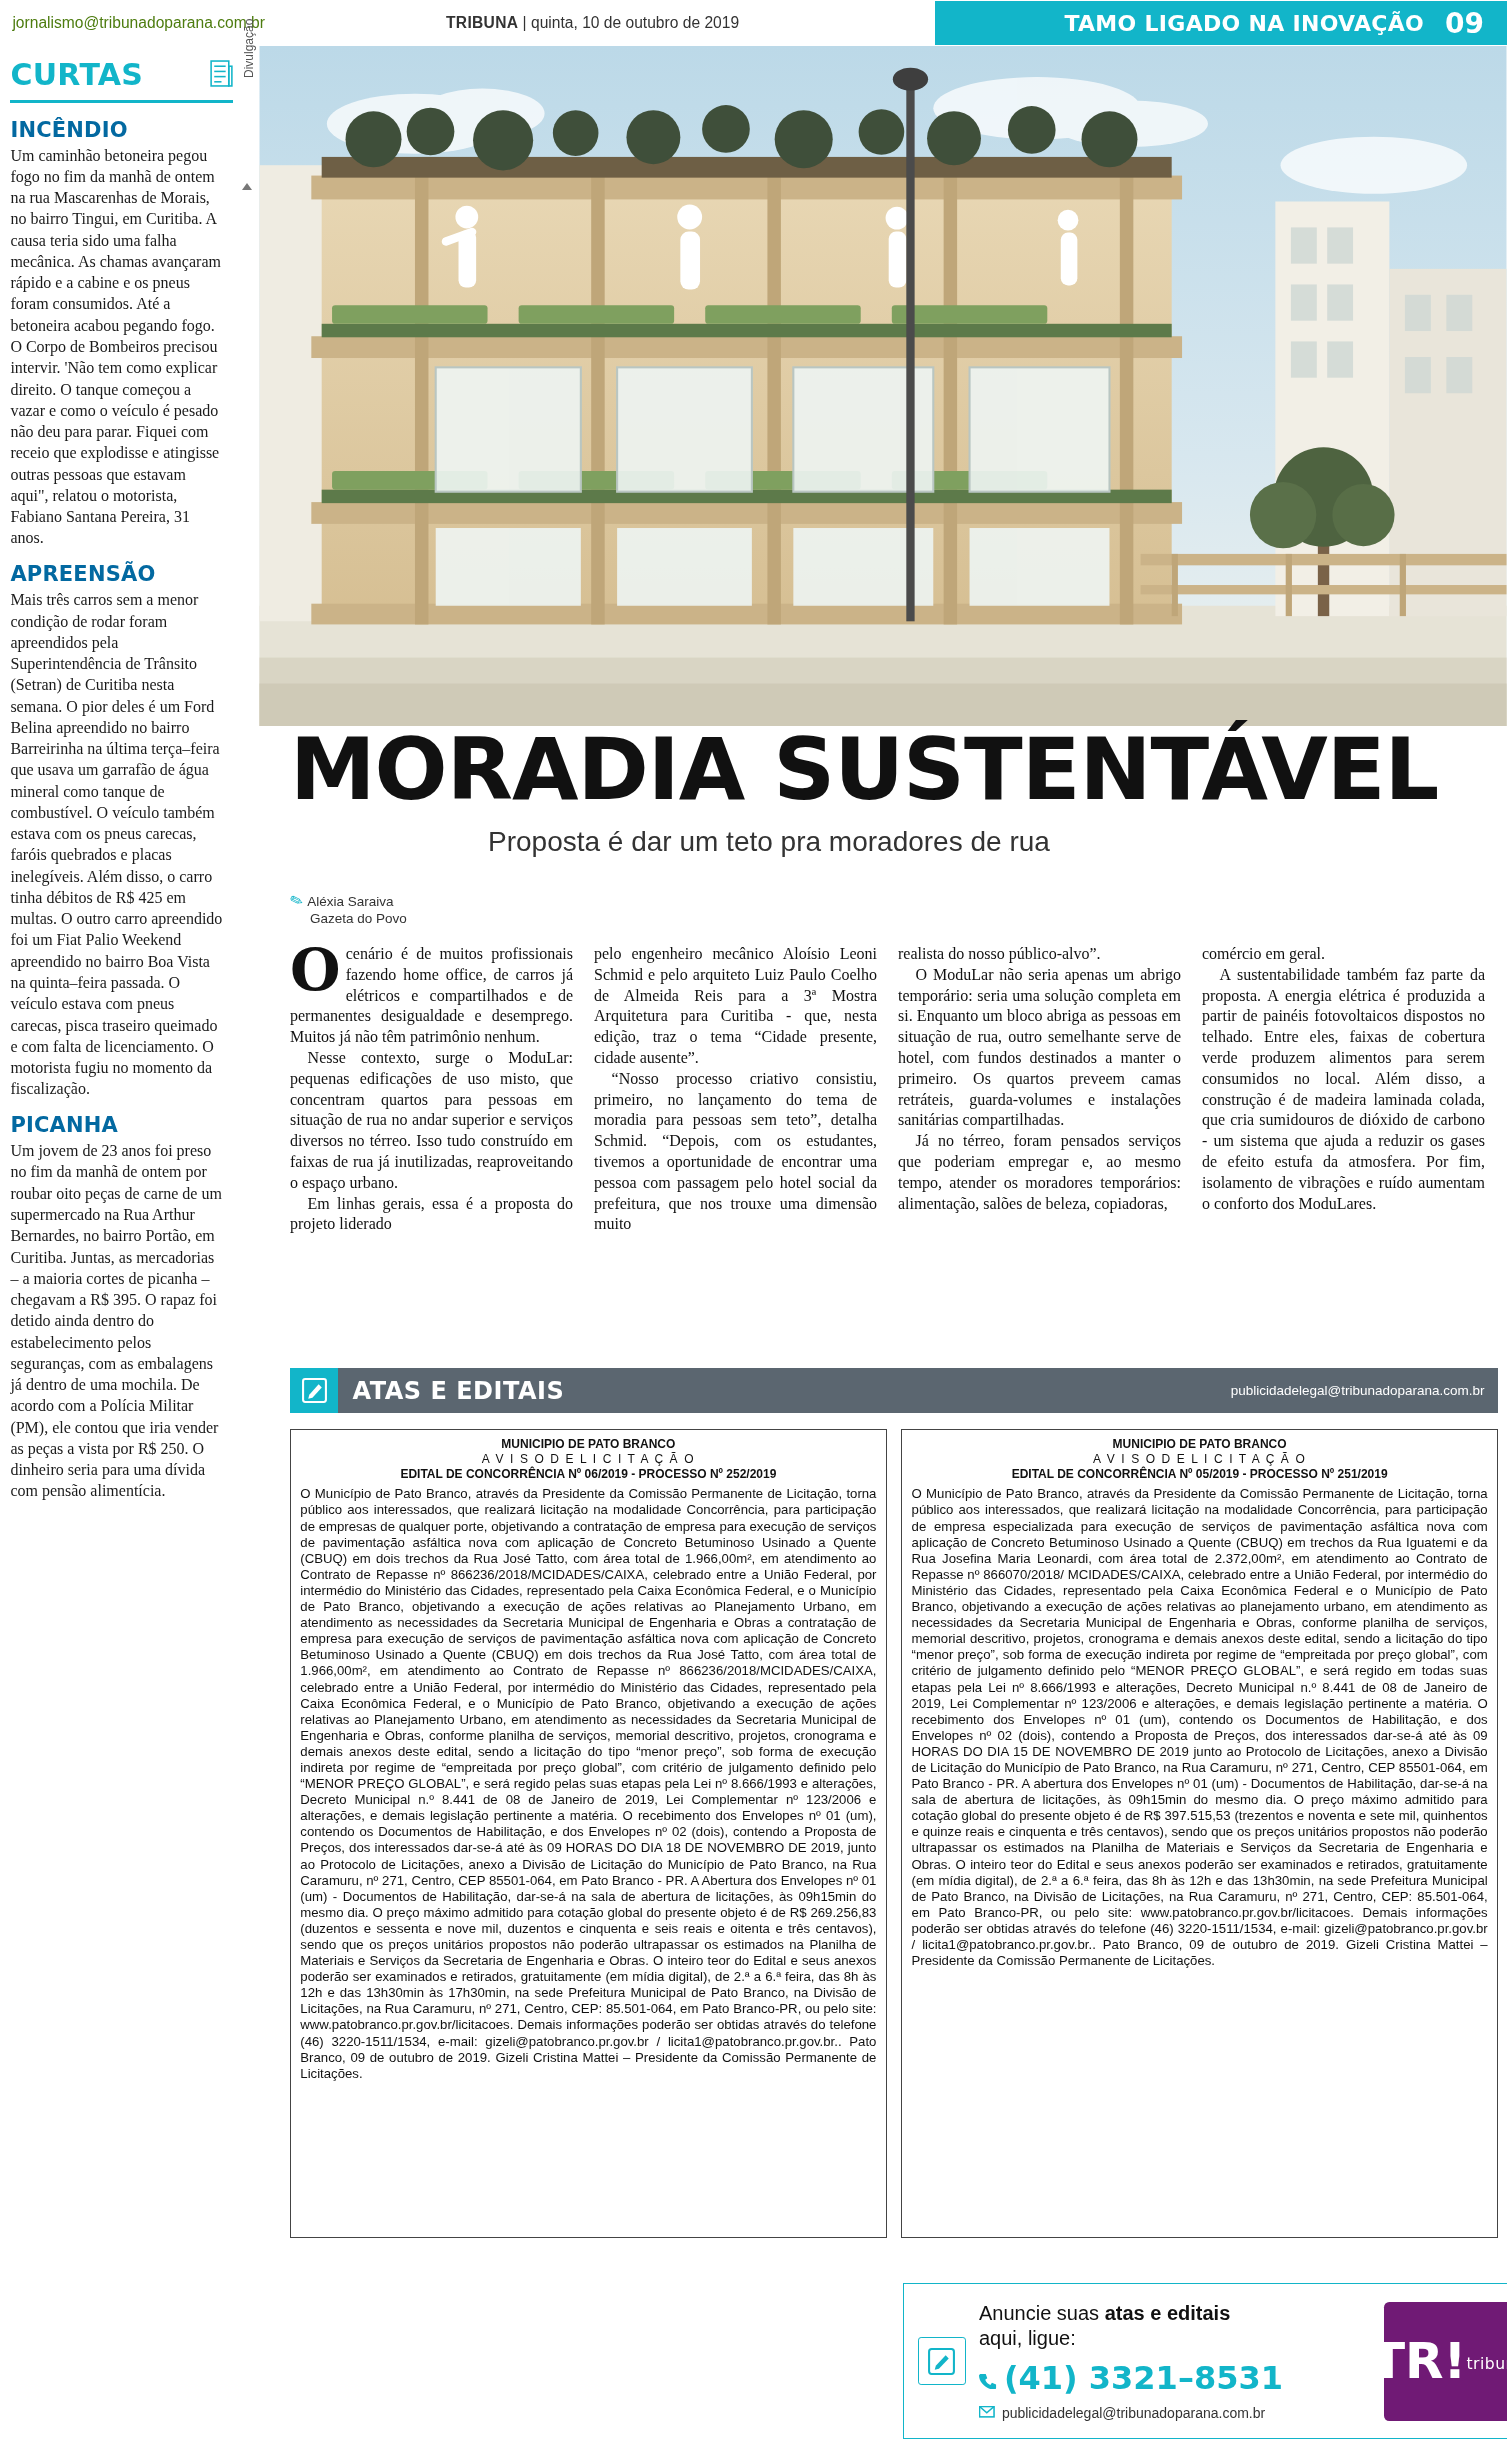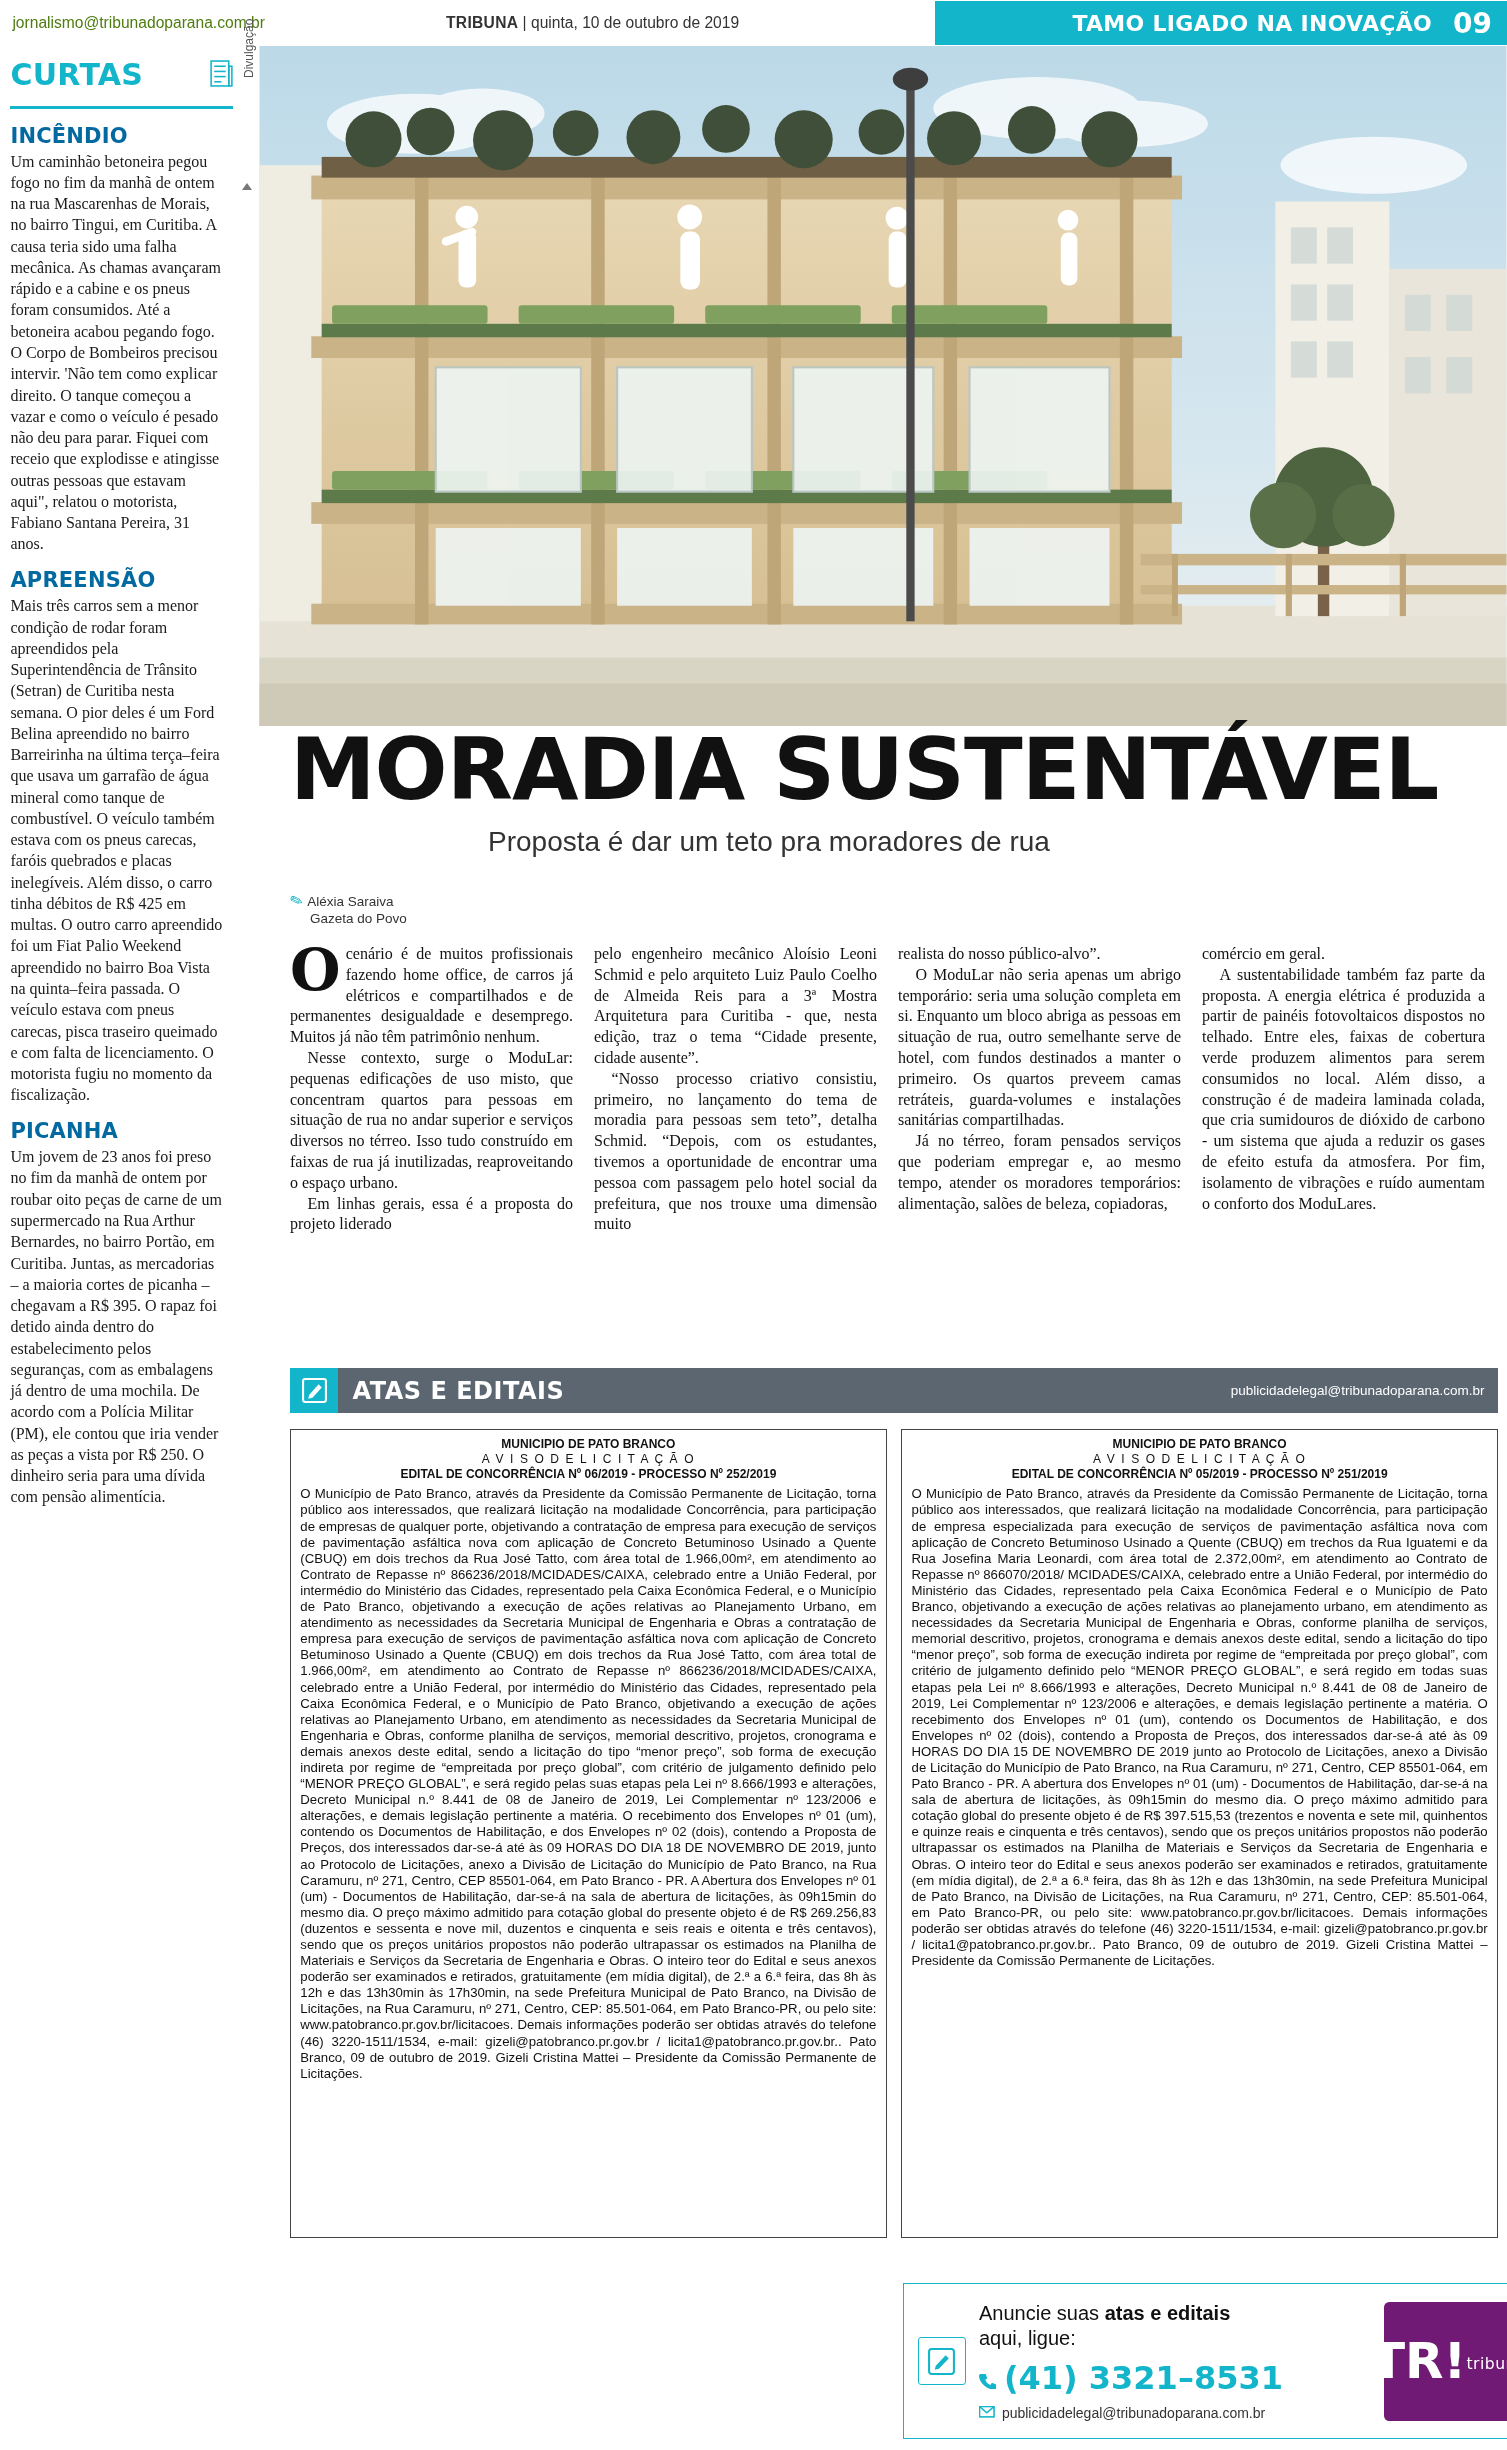--- a/index.html
+++ b/index.html
@@ -26,39 +26,39 @@
   .topbar-center {
     font-size: 15.6px; color:#333; flex:1; text-align:left; padding-left: 156px;
     white-space:nowrap;
   }
   .topbar-center .tb-brand { font-weight:bold; letter-spacing:0.3px; }
   .topbar-right {
     background:#12b5c9;
     height: 44px;
     width: 572px;
     display:flex; align-items:center; justify-content:flex-end;
-    gap: 21px; padding-right: 15px; margin-left: 24px;
+    gap: 21px; padding-right: 23px; margin-left: 24px;
   }
   .topbar-slogan {
     color:#ffffff; font-weight:bold; font-size:22px; letter-spacing:0.3px;
     font-family:"DejaVu Sans", sans-serif;
   }
   .topbar-page {
     color:#ffffff; font-weight:bold; font-size:28px;
     font-family:"DejaVu Sans", sans-serif;
   }
 
   
   .left-col {
     position:absolute; left:10.4px; top:57px; width:228px;
   }
   .curtas-head {
     display:flex; align-items:center; gap:9.3px;
     border-bottom: 3.1px solid #12b5c9;
-    padding-bottom: 14px; margin-bottom: 14.5px;
+    padding-bottom: 8px; margin-bottom: 14.5px;
     width: 223px;
   }
   .curtas-title {
     color:#12b5c9; font-weight:bold; font-size:30px; letter-spacing:0.3px;
     font-family:"DejaVu Sans", sans-serif;
   }
   .curtas-icon { margin-left:auto; }
   .brief { margin-bottom: 13.5px; width: 215px; }
   .brief-title {
     color:#0369a1; font-weight:bold; font-size:21px; letter-spacing:0.2px;

